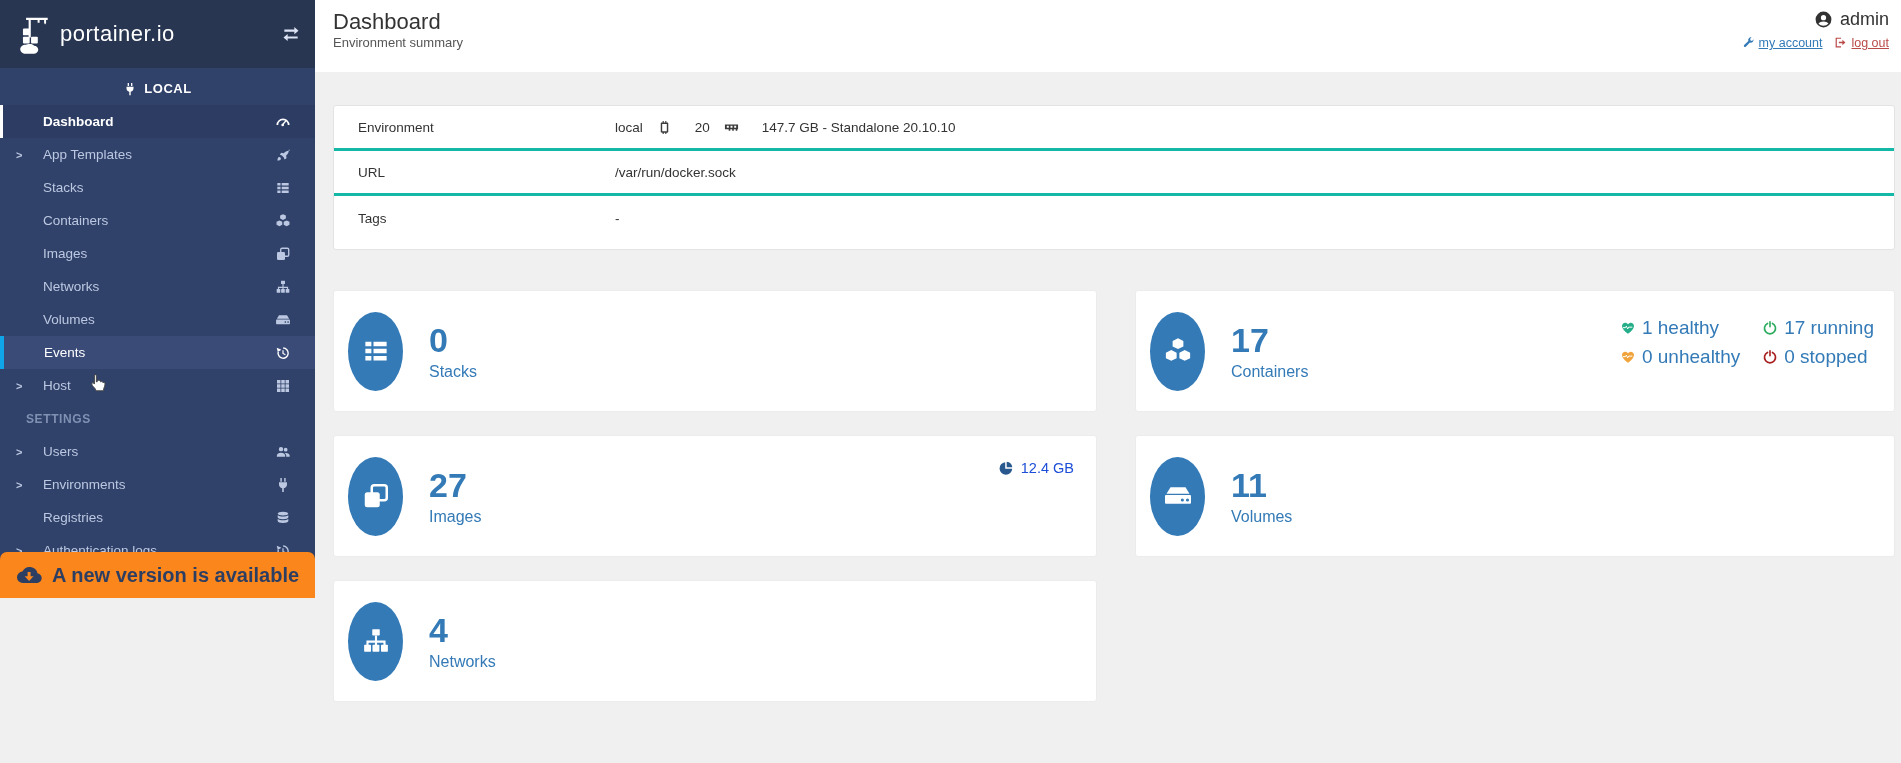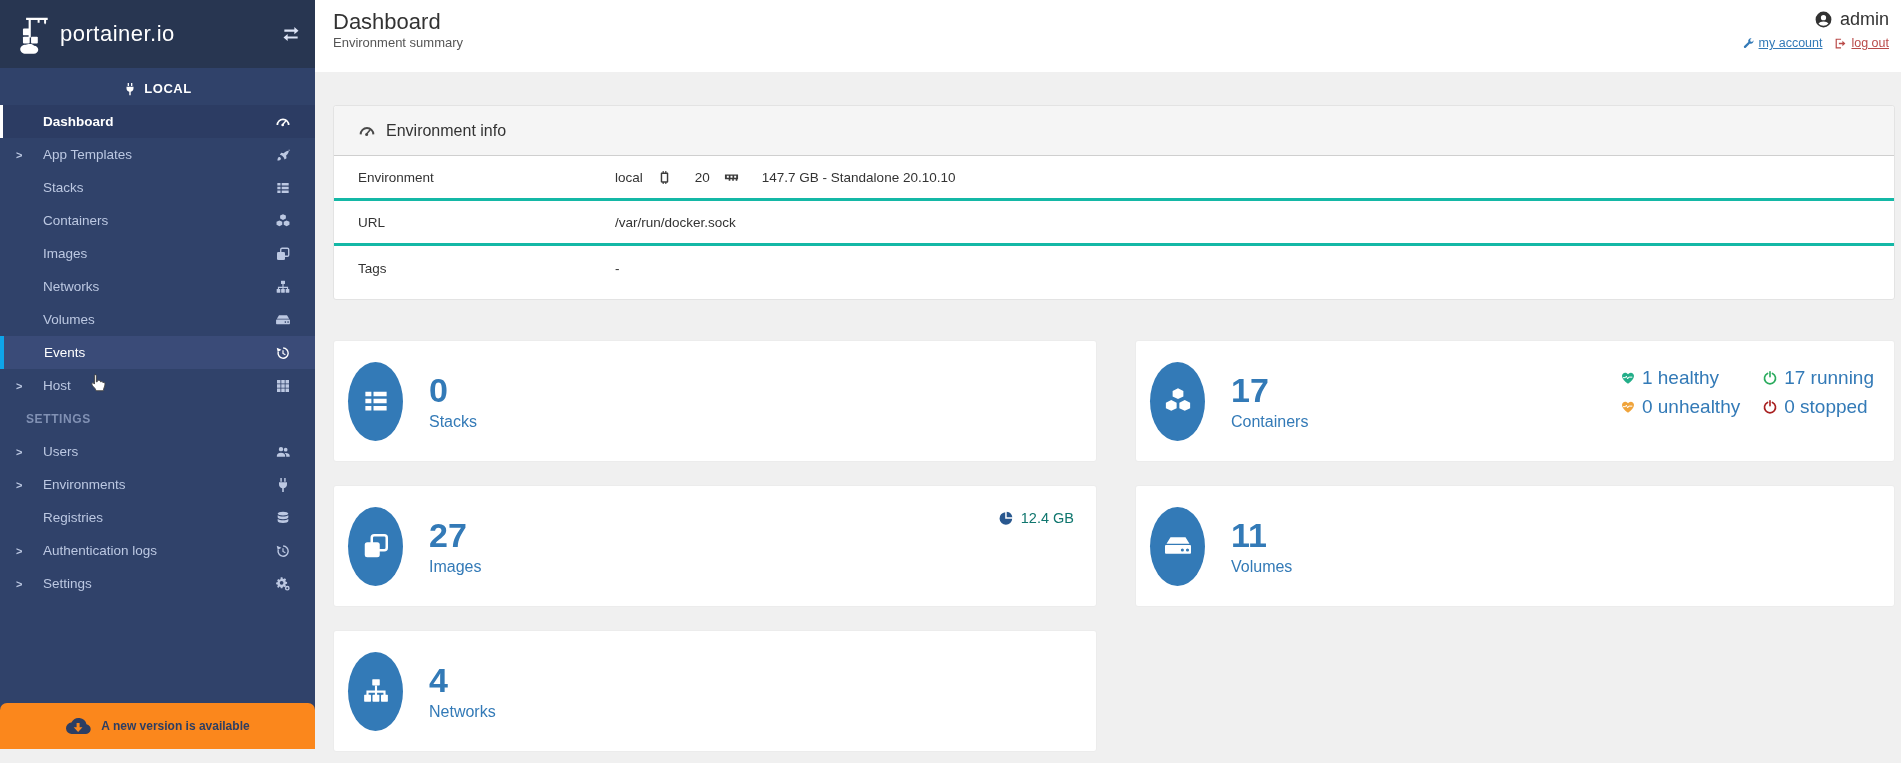--- a/index.html
+++ b/index.html
@@ -1,54 +1,54 @@
 <!DOCTYPE html>
 <html><head>
 <meta charset="utf-8">
 <style>
   *{box-sizing:border-box;margin:0;padding:0}
   html,body{width:1901px;height:763px;overflow:hidden}
   body{font-family:"Liberation Sans",sans-serif;background:#f0f0f0;position:relative;color:#333}
 
   
-  .sidebar{position:absolute;left:0;top:0;width:315px;height:749px;background:#30426a;z-index:5}
+  .sidebar{position:absolute;left:0;top:0;width:315px;height:598px;background:#30426a;z-index:5}
   .logo-row{height:68px;background:#283651;display:flex;align-items:center;padding:0 14px 0 18px}
   .logo-row svg.logo{width:36px;height:42px;color:#fff}
   .logo-text{color:#fff;font-size:22px;font-weight:300;letter-spacing:.5px;margin-left:6px}
   .collapse-btn{margin-left:auto;width:20px;height:20px;color:#dce3f5;cursor:pointer}
   .menu{position:absolute;top:72px;left:0;right:0}
   .mi{position:relative;height:33px;display:flex;align-items:center;color:#bcc8e2;font-size:13.5px;cursor:pointer}
   .mi .mi-label{padding-left:43px}
   .mi .chev{position:absolute;left:16px;top:50%;transform:translateY(-50%);font-weight:700;font-size:11px}
   .mi .chev::before{content:">"}
   .mi svg.mi-icon{position:absolute;right:24px;top:50%;transform:translateY(-50%);width:16px;height:16px}
   .mi.active{background:#2c3c63;border-left:3px solid #fff;color:#fff;font-weight:700}
   .mi.active .mi-label{padding-left:40px}
   .mi.hovered{background:#3a4b78;border-left:4px solid #0ea5e9;color:#fff}
   .mi.hovered .mi-label{padding-left:40px}
   .sec{height:33px;display:flex;align-items:center;color:#fff}
   .sec.local{justify-content:center;font-weight:700;font-size:13px;letter-spacing:.5px;gap:7px}
   .sec.local svg{width:14px;height:14px}
   .sec.settings{color:#8191b4;font-weight:700;font-size:12px;letter-spacing:.6px;padding-left:26px}
   .hand-cursor{position:absolute;left:86px;top:371px;width:23px;height:25px;z-index:9;pointer-events:none}
   .update-banner{position:absolute;left:0;bottom:0;width:315px;height:46px;background:#fb871c;border-radius:7px 7px 0 0;
-    display:flex;align-items:center;justify-content:center;gap:10px;color:#2d3e63;font-size:12px;font-weight:600;cursor:pointer}
+    display:flex;align-items:center;justify-content:center;gap:10px;color:#2d3e63;font-size:20px;font-weight:600;cursor:pointer}
   .update-banner svg{width:26px;height:22px;color:#2d3e63}
 
   
   .main{position:absolute;left:315px;top:0;width:1586px;height:763px}
   .topbar{height:72px;background:#fff;position:relative}
   .title-block{position:absolute;left:18px;top:9px}
   .page-title{font-size:22px;font-weight:500;color:#333}
   .page-subtitle{font-size:13px;color:#565656;margin-top:0}
   .user-block{position:absolute;right:12px;top:9px;text-align:right}
   .user-line{display:flex;align-items:center;justify-content:flex-end;gap:7px;font-size:18px;font-weight:400;color:#323232}
   .user-line svg{width:19px;height:19px;color:#323232}
   .links-line{margin-top:6px;display:flex;align-items:center;justify-content:flex-end;gap:12px;font-size:12.5px}
-  .links-line a{display:flex;align-items:center;gap:4px;text-decoration:underline;cursor:pointer}
+  .links-line a{display:flex;align-items:flex-start;gap:4px;text-decoration:underline;cursor:pointer}
   .link-account{color:#337ab7}
   .link-account svg{width:13px;height:13px;color:#337ab7}
   .link-logout{color:#b94a48}
   .link-logout svg{width:13px;height:13px;color:#b94a48}
 
   .content{position:absolute;top:72px;left:0;right:0;bottom:0;background:#f0f0f0;padding:33px 6px 0 18px}
 
   
   .widget{background:#fff;border:1px solid #e3e3e3;border-radius:3px;width:1562px}
   .widget-header{height:50px;background:#f5f5f5;border-bottom:1px solid #cfcfcf;display:flex;align-items:center;gap:10px;padding:0 24px;border-radius:3px 3px 0 0}
@@ -66,21 +66,21 @@
   .card{position:relative;background:#fff;border:1px solid #ececec;border-radius:3px;height:122px;display:flex;align-items:center;padding-left:14px;cursor:pointer}
   .card-ellipse{width:55px;height:79px;border-radius:50%;background:#337ab7;display:flex;align-items:center;justify-content:center;flex:0 0 auto}
   .card-ellipse svg{width:30px;height:30px;color:#fff}
   .card-text{margin-left:26px;color:#337ab7}
   .card-count{font-size:34px;font-weight:600;line-height:36px}
   .card-label{font-size:16px;margin-top:5px}
   .statuses{position:absolute;right:20px;top:26px;display:grid;grid-template-columns:auto auto;column-gap:22px;row-gap:7px}
   .status{display:flex;align-items:center;gap:6px;font-size:19px;color:#337ab7}
   .status svg{width:16px;height:16px}
   .ic-green{color:#23ae89}.ic-orange{color:#f0a43b}.ic-run{color:#2aab5d}.ic-stop{color:#a81f1f}
-  .size-badge{position:absolute;right:22px;top:24px;display:flex;align-items:center;gap:7px;font-size:14.5px;color:#0f766e}
+  .size-badge{position:absolute;right:22px;top:24px;display:flex;align-items:center;gap:7px;font-size:14.5px;color:#1d4ed8}
   .size-badge svg{width:16px;height:16px;color:#29588f}
 
   svg{fill:currentColor}
 </style>
 </head>
 <body>
 
 <svg width="0" height="0" style="position:absolute" aria-hidden="true">
   <defs>
     <symbol id="i-logo" viewBox="0 0 40 44">
@@ -351,26 +351,20 @@
             </svg>
           <span>log out</span>
         </a>
       </div>
     </div>
   </div>
 
   <div class="content">
 
     <div class="widget">
-      <div class="widget-header">
-        <svg>
-            <use href="#i-tacho"></use>
-          </svg>
-        <span class="widget-title">Environment info</span>
-      </div>
       <div class="widget-body">
         <div class="w-row">
           <span>Environment</span>
           <span class="env-value">
             <span>local</span>
             <span class="env-chunk">
               <svg>
                   <use href="#i-chip"></use>
                 </svg>
               <span>20</span>

